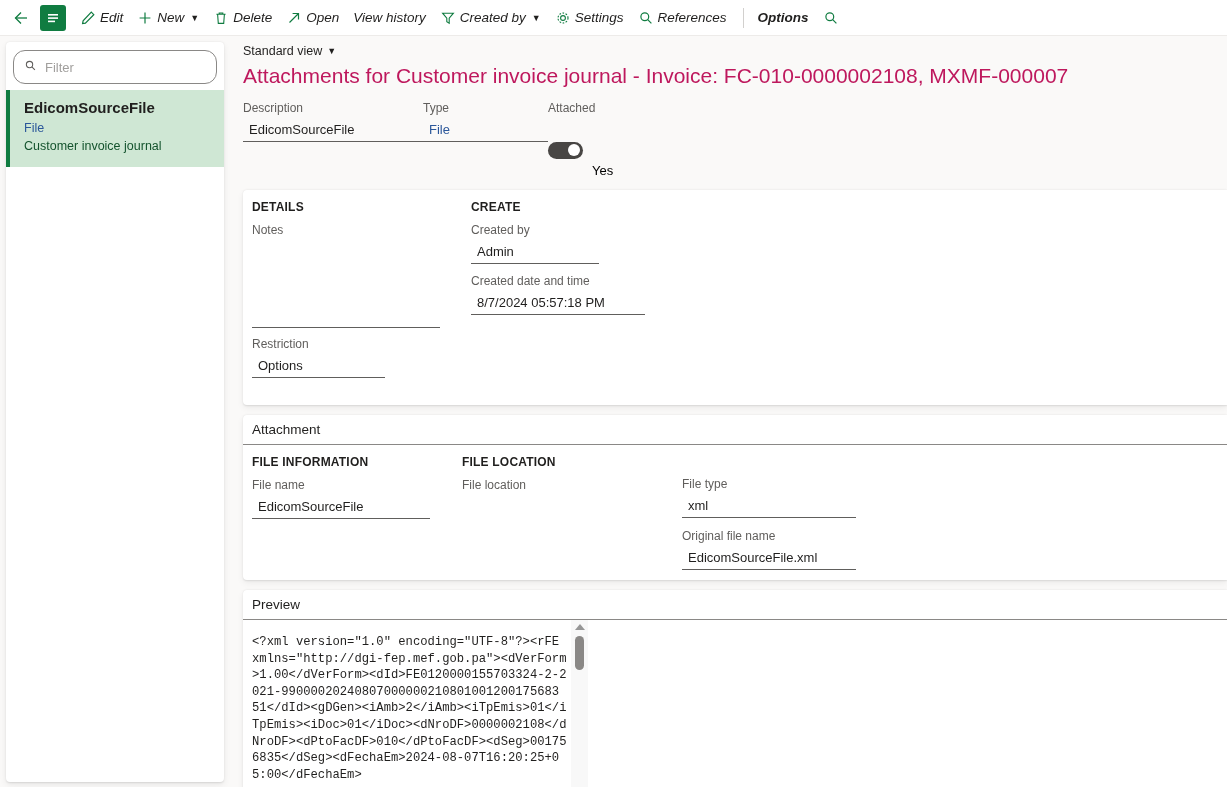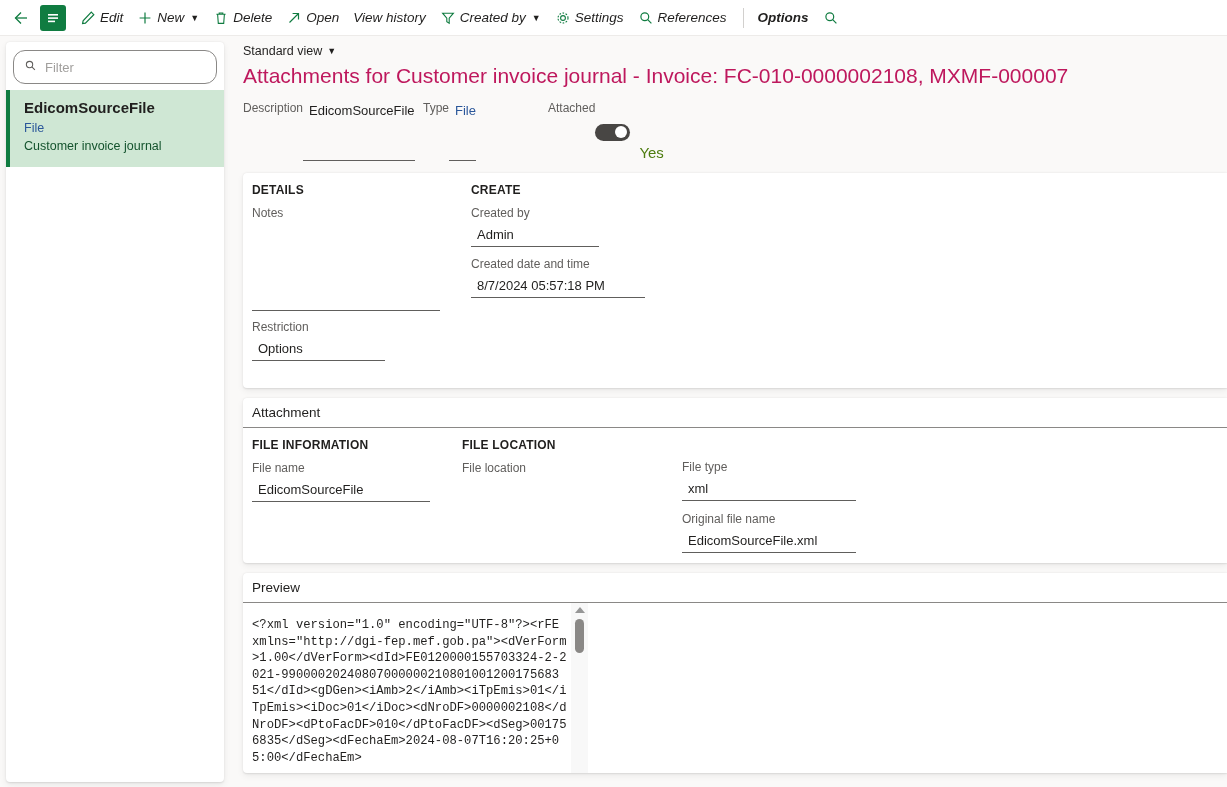--- a/index.html
+++ b/index.html
@@ -85,42 +85,42 @@
     padding: 8px 0 0 11px;
   }
   .page-title {
     font-size: 21px; font-weight: normal; color: #be185d;
     padding: 4px 0 0 11px; line-height: 28px; white-space: nowrap;
   }
 
   .head-fields {
     display: flex; padding: 10px 0 0 11px; gap: 0;
   }
-  .fld { display: flex; }
+  .fld { display: flex; flex-direction: column; }
   .fld-label { font-size: 12px; color: #605e5c; line-height: 16px; margin-bottom: 3px; }
   .fld-value {
     font-size: 13px; color: #201f1e;
     border-bottom: 1px solid #605e5c;
     padding: 2px 0 3px 6px;
     line-height: 17px;
   }
   .fld-value.link { color: #2b579a; }
   .w-desc { width: 180px; }
   .w-type { width: 125px; }
 
   .toggle-row { display: flex; align-items: center; gap: 9px; padding-top: 3px; }
   .toggle {
     width: 35px; height: 17px; border-radius: 9px; background: #484644;
     position: relative; flex: none;
   }
   .toggle .knob {
     position: absolute; top: 2.5px; right: 3px;
     width: 12px; height: 12px; border-radius: 50%; background: #ffffff;
   }
-  .toggle-text { font-size: 15px; color: #4d7c0f; margin-top: 41px; }
+  .toggle-text { font-size: 13px; color: #000000; margin-top: 41px; }
 
   
   .card {
     background: #ffffff;
     border-radius: 4px 0 0 4px;
     box-shadow: 0 0.6px 1.8px rgba(0,0,0,0.10), 0 3px 7px rgba(0,0,0,0.06);
     margin-left: 11px;
     overflow: hidden;
   }
   .card-head {

